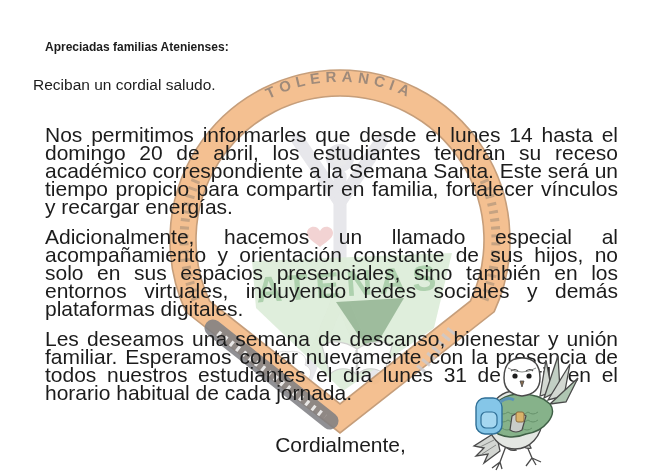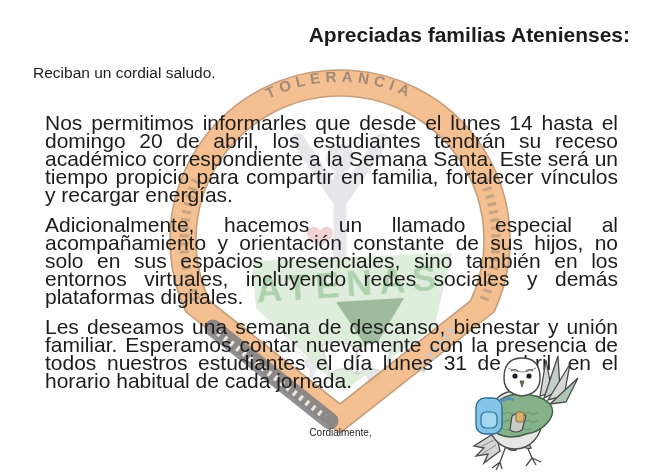--- a/index.html
+++ b/index.html
@@ -18,42 +18,42 @@
     pointer-events:none;
   }
   
   .letter{
     position:relative;
     z-index:2;
     padding:24px 28px 0 33px;
     width:597px;
   }
   .title{
-    font-size:21px;
+    font-size:12px;
     font-weight:bold;
-    text-align:right;
+    text-align:left;
     line-height:22px;
-    margin:0;
+    margin:12px;
   }
   .greeting{
     font-size:15.5px;
     line-height:22px;
     margin:16px 0 30px 0;
   }
   .par{
     font-size:21px;
     line-height:18px;
     text-align:justify;
     margin:12px;
   }
   .signature{
     margin-top:32px;
     text-align:center;
     padding-left:18px;
-    font-size:10px;
+    font-size:21px;
     line-height:22px;
   }
   .signature div{margin:0;}
   
   .mascot{
     position:absolute;
     left:458px;top:350px;
     z-index:2;
     pointer-events:none;
   }

